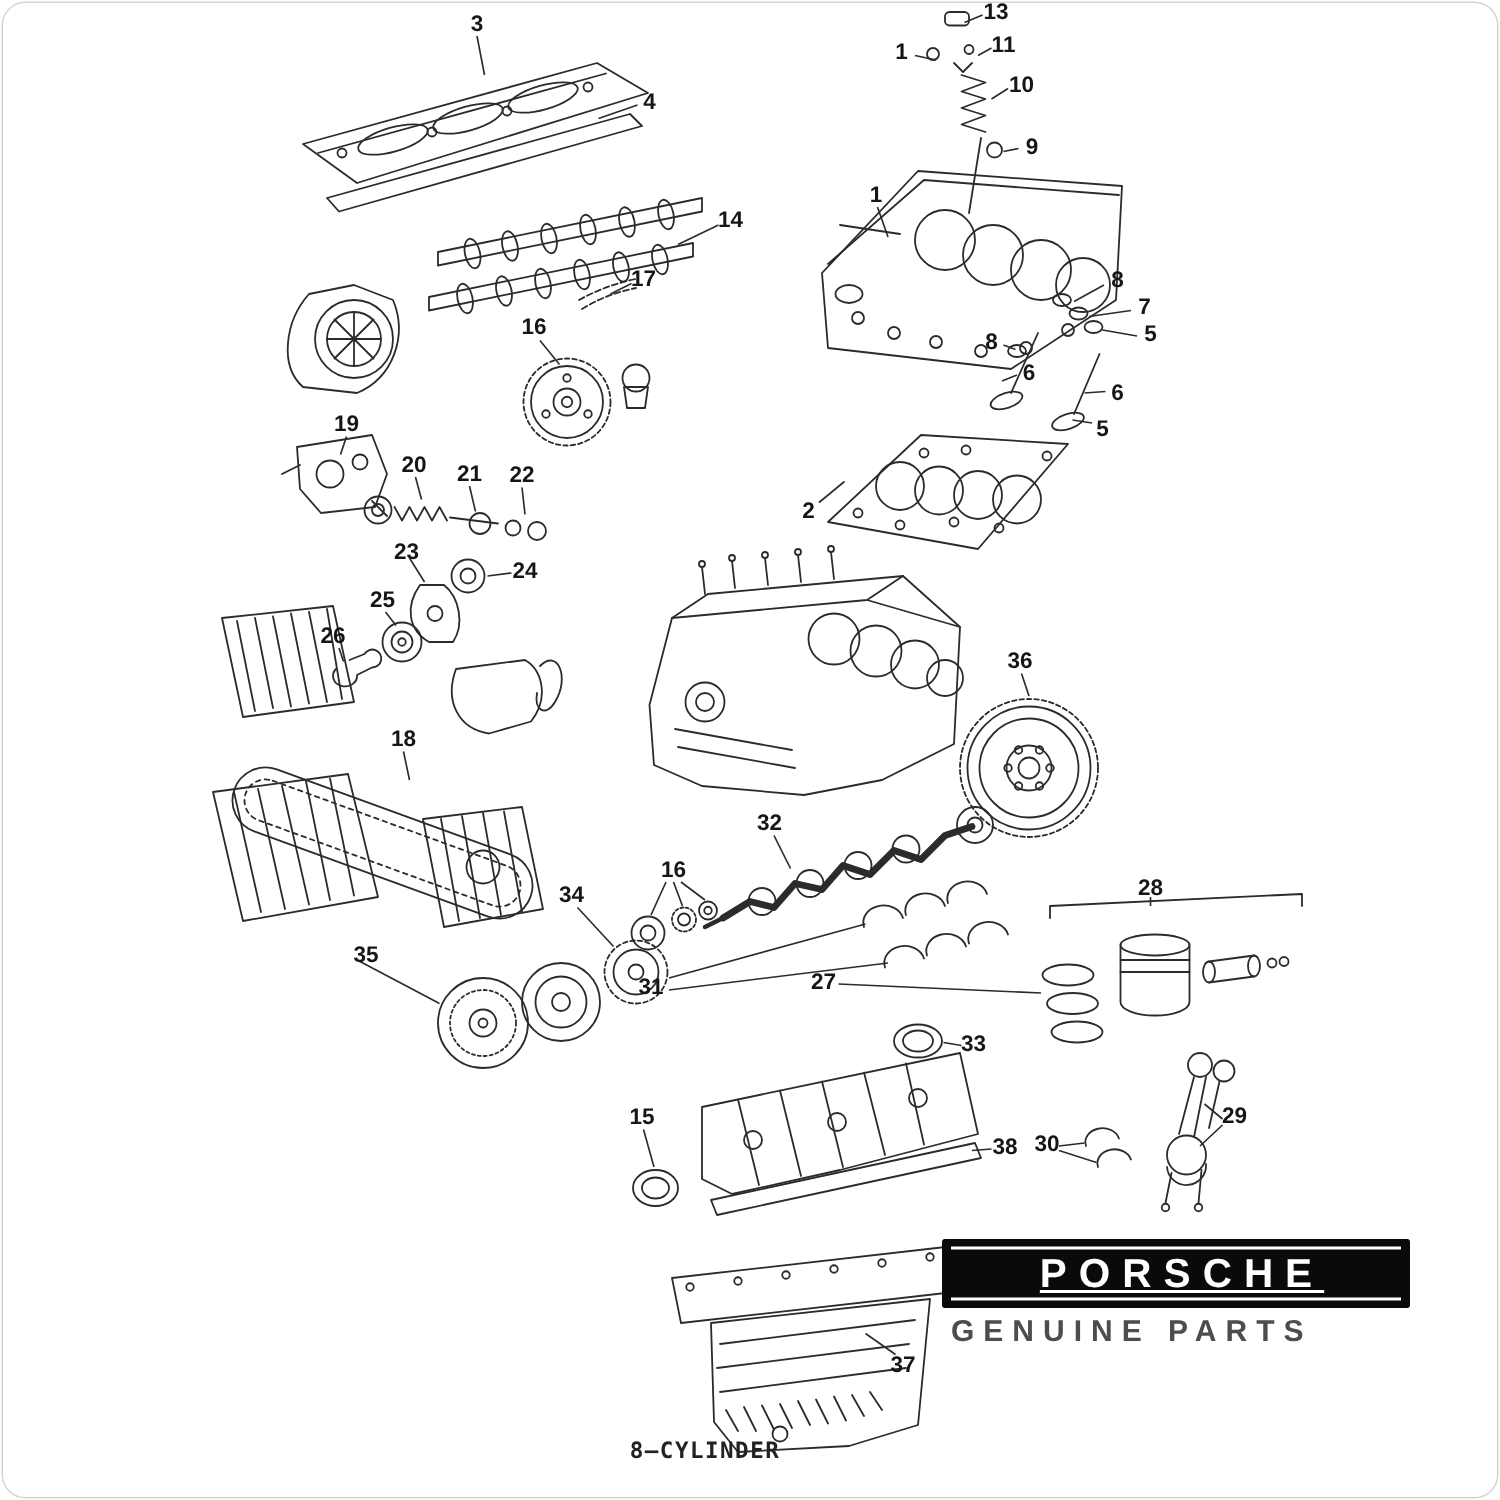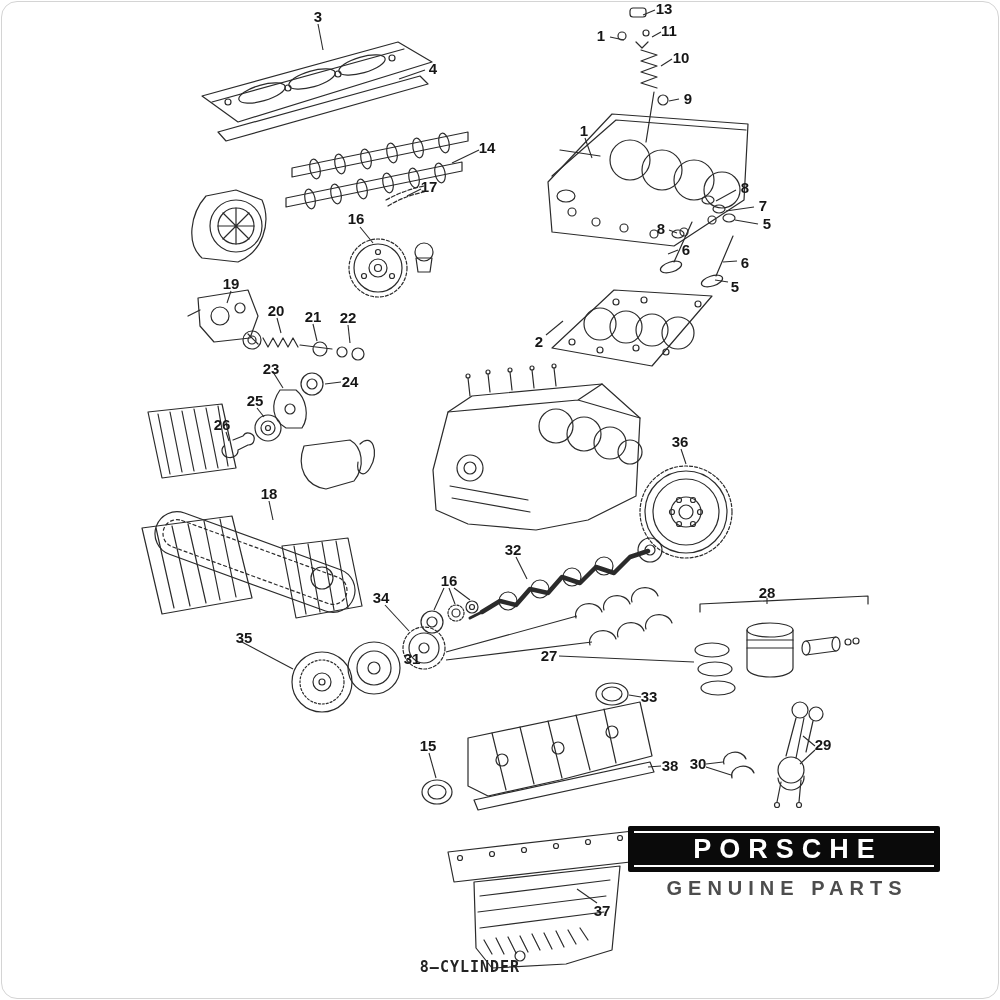--- a/index.html
+++ b/index.html
@@ -10,22 +10,22 @@
   .callout{position:absolute;transform:translate(-50%,-50%);
            font:700 15px "Liberation Sans",sans-serif;color:#161616;white-space:nowrap;}
   .caption{position:absolute;left:470px;top:967px;transform:translate(-50%,-50%);
            font:600 15px "DejaVu Sans Mono",monospace;letter-spacing:1px;color:#222222;}
   .logo-block{position:absolute;left:628px;top:826px;width:312px;}
   .logo-bar{position:relative;height:46px;background:#0a0a0a;display:flex;align-items:center;
             justify-content:center;border-radius:2px;}
   .logo-rule{position:absolute;left:6px;right:6px;height:2px;background:#ffffff;}
   .logo-rule.top{top:5px}
   .logo-rule.bottom{bottom:5px}
-  .logo-text{color:#ffffff;font:700 27px "Liberation Sans",sans-serif;letter-spacing:8px;padding-left:8px;}
-  .logo-tagline{margin-top:5px;text-align:center;color:#4d4d4d;
+  .logo-text{color:#ffffff;font:700 27px "Liberation Sans",sans-serif;letter-spacing:8px;padding-left:8px;text-decoration:underline;}
+  .logo-tagline{margin-top:5px;color:#4d4d4d;
                 font:700 20px "Liberation Sans",sans-serif;letter-spacing:6px;padding-left:6px;}
 </style>
 </head>
 <body>
 
 <div class="stage">
 
   <svg class="art" width="1000" height="1000" viewBox="0 0 1000 1000">
     <g stroke="#2b2b2b" stroke-width="1.2" fill="none" stroke-linecap="round" stroke-linejoin="round">
 
@@ -414,21 +414,21 @@
     <span class="callout" style="left:271px;top:368px">23</span>
     <span class="callout" style="left:350px;top:381px">24</span>
     <span class="callout" style="left:255px;top:400px">25</span>
     <span class="callout" style="left:222px;top:424px">26</span>
     <span class="callout" style="left:269px;top:493px">18</span>
     <span class="callout" style="left:680px;top:441px">36</span>
     <span class="callout" style="left:513px;top:549px">32</span>
     <span class="callout" style="left:449px;top:580px">16</span>
     <span class="callout" style="left:381px;top:597px">34</span>
     <span class="callout" style="left:244px;top:637px">35</span>
-    <span class="callout" style="left:412px;top:658px">31</span>
+    <span class="callout" style="left:434px;top:658px">31</span>
     <span class="callout" style="left:549px;top:655px">27</span>
     <span class="callout" style="left:767px;top:592px">28</span>
     <span class="callout" style="left:649px;top:696px">33</span>
     <span class="callout" style="left:428px;top:745px">15</span>
     <span class="callout" style="left:670px;top:765px">38</span>
     <span class="callout" style="left:698px;top:763px">30</span>
     <span class="callout" style="left:823px;top:744px">29</span>
     <span class="callout" style="left:602px;top:910px">37</span>
   </div>
 

